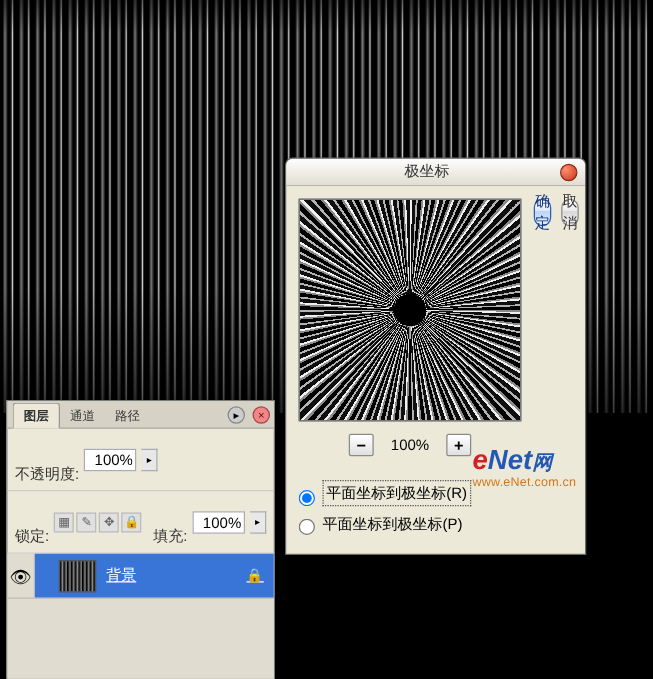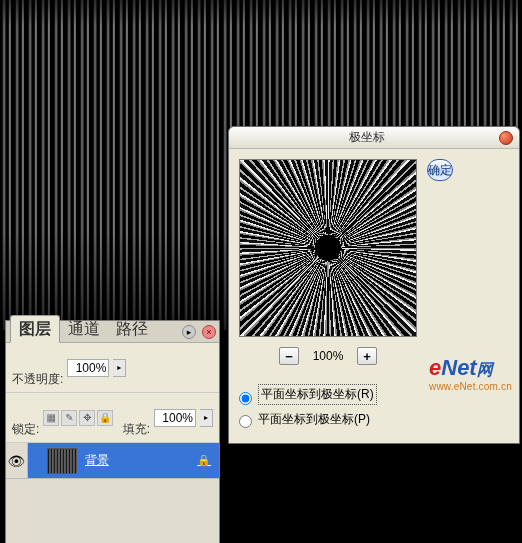--- a/index.html
+++ b/index.html
@@ -41,21 +41,21 @@
       display: flex;
       align-items: flex-end;
       height: 22px;
       background: #d6d3c6;
       border-bottom: 1px solid #aaa;
       padding-left: 4px;
       position: relative;
     }
     .panel-tab {
       padding: 3px 8px 2px;
-      font-size: 16px;
+      font-size: 10px;
       color: #333;
       cursor: pointer;
     }
     .panel-tab.active {
       background: #ece9d8;
       border: 1px solid #999;
       border-bottom: 1px solid #ece9d8;
       border-radius: 3px 3px 0 0;
       position: relative;
       top: 1px;
@@ -156,21 +156,21 @@
       background: #e5e5e5;
       display: inline-flex; align-items: center; justify-content: center;
       font-size: 11px; color: #555;
       cursor: pointer;
     }
 
     
     .dialog {
       position: absolute;
       left: 228px; top: 126px;
-      width: 292px;
+      width: 241px;
       background: #ece9d8;
       border: 1px solid #6b6b6b;
       box-shadow: 2px 2px 6px rgba(0,0,0,0.4);
       border-radius: 6px 6px 0 0;
     }
     .dialog-title {
       height: 22px;
       background: linear-gradient(#fdfdfd, #e1ded0);
       border-bottom: 1px solid #b8b8b8;
       border-radius: 6px 6px 0 0;
@@ -335,20 +335,21 @@
         <div class="preview-img"></div>
       </div>
       <div class="zoom-row">
         <span class="zoom-btn">−</span>
         <span class="zoom-label">100%</span>
         <span class="zoom-btn">+</span>
       </div>
     </div>
     <div class="btn-col">
       <div class="dlg-btn">确定</div>
+      <div class="dlg-btn cancel">取消</div>
     </div>
   </div>
 
   <div class="options">
     <div class="opt-row selected">
       <input type="radio" name="polar" checked="" style="">
       <label>平面坐标到极坐标(R)</label>
     </div>
     <div class="opt-row">
       <input type="radio" name="polar" style="">

